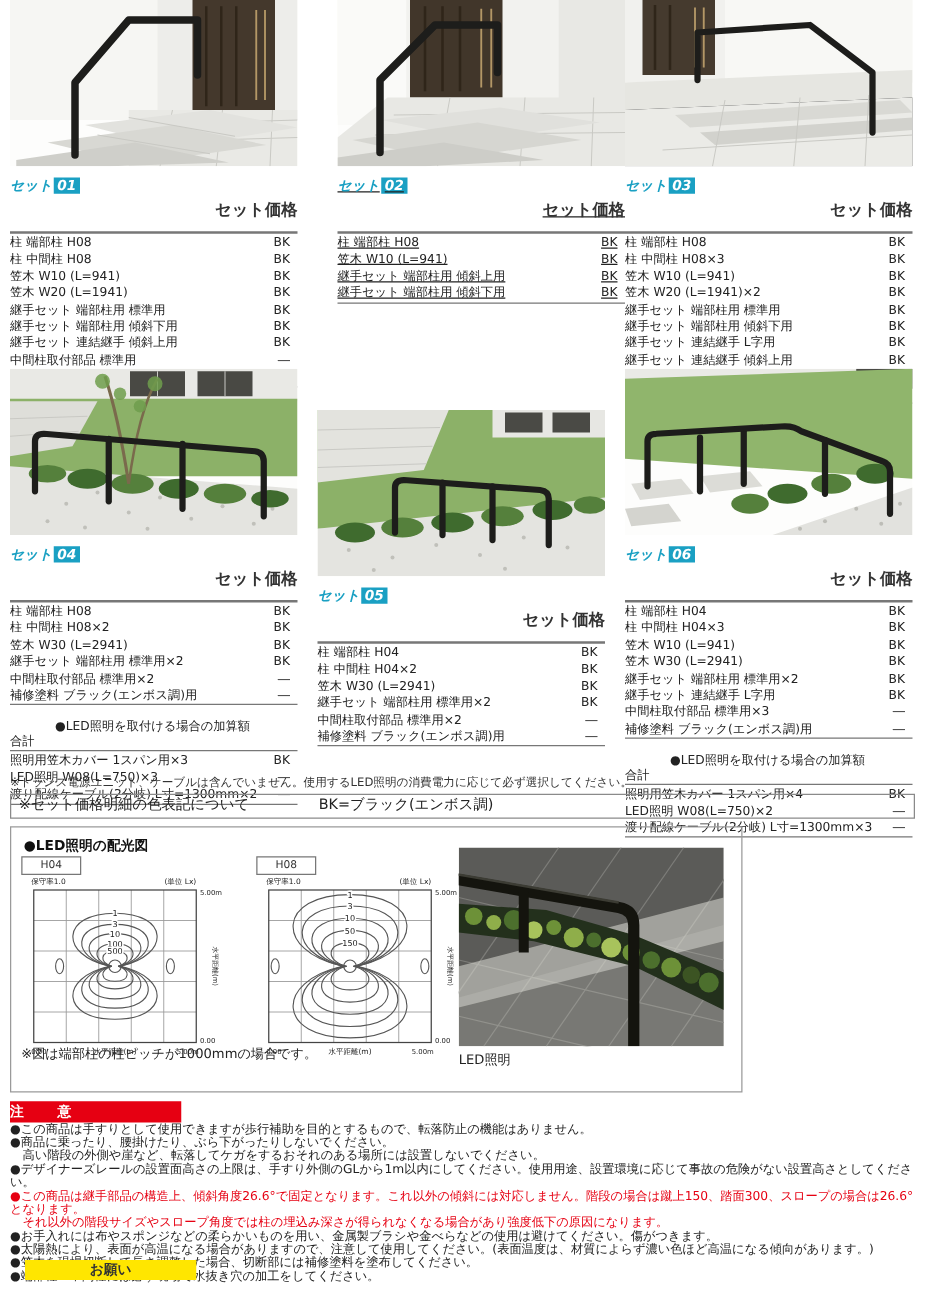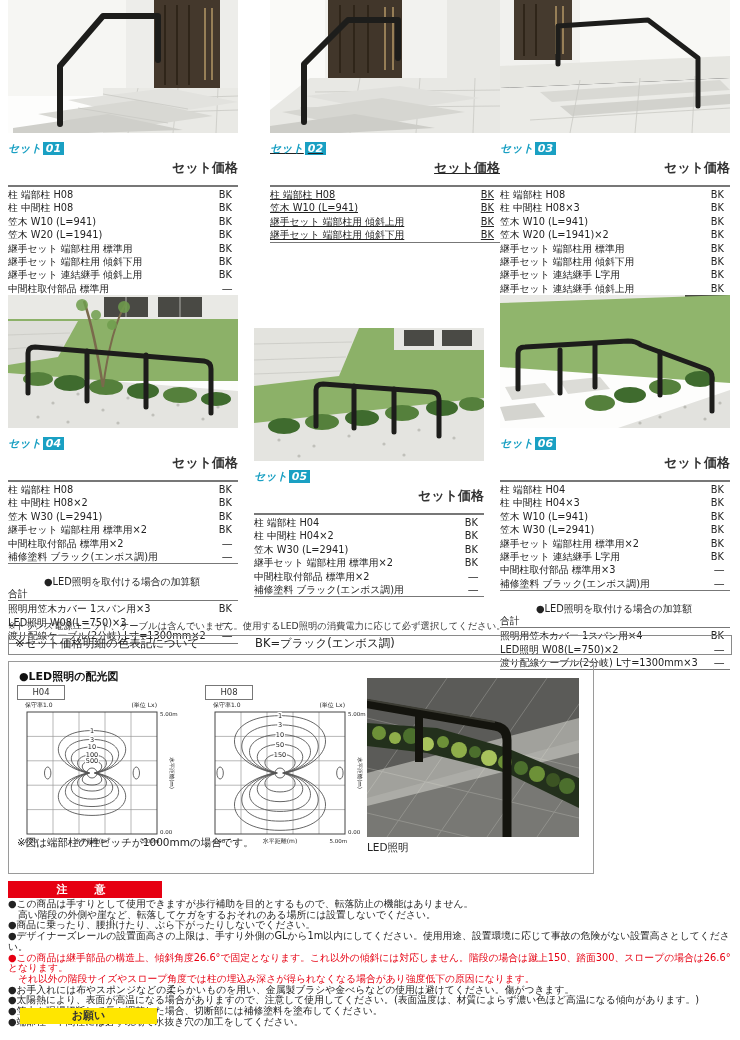--- a/index.html
+++ b/index.html
@@ -25,22 +25,22 @@
   .colorbox .cl{margin-left:6px;width:240px;}
   .ledbox{position:absolute;left:8px;top:661px;width:584px;height:211px;border:1px solid #9a9a9a;}
   .ledbox-title{position:absolute;left:10px;top:7px;font-size:11px;font-weight:bold;color:#111;}
   .htag{position:absolute;width:46px;height:13px;border:1px solid #777;font-size:8.5px;color:#333;
         text-align:center;line-height:13px;background:#fff;}
   .contour{position:absolute;top:36px;}
   .led-caption1{position:absolute;left:8px;top:174px;font-size:10.5px;color:#222;}
   .led-caption2{position:absolute;left:19px;top:189px;font-size:10.5px;color:#222;}
   .ledphoto{position:absolute;left:358px;top:16px;width:212px;height:159px;display:block;}
   .ledphoto-caption{position:absolute;left:358px;top:179px;font-size:10.5px;color:#222;}
-  .caution-header{position:absolute;left:8px;top:881px;width:154px;height:17px;background:#e60012;
-                  color:#fff;font-weight:bold;font-size:11px;text-align:center;line-height:17px;letter-spacing:8px;}
+  .caution-header{position:absolute;left:8px;top:881px;width:137px;height:17px;background:#e60012;
+                  color:#fff;font-weight:bold;font-size:11px;text-align:left;line-height:17px;letter-spacing:8px;}
   .caution-lines{position:absolute;left:8px;top:899px;width:730px;font-size:9.8px;line-height:10.7px;color:#222;}
   .cline.red{color:#e60012;}
   .cline.ind{padding-left:10px;}
   .request-header{position:absolute;left:20px;top:1008px;width:137px;height:16px;background:#ffe600;
                   color:#333;font-weight:bold;font-size:11px;text-align:center;line-height:16px;}
   .request-lines{position:absolute;left:8px;top:1027px;width:730px;font-size:9.8px;line-height:11px;color:#222;}
   .tl{stroke:#c9c9c4;stroke-width:0.8;}
   .rail{stroke:#1d1d1b;stroke-width:6;fill:none;stroke-linejoin:round;stroke-linecap:round;}
   .rail-thin{stroke:#1d1d1b;stroke-width:5;fill:none;stroke-linejoin:round;stroke-linecap:round;}
   .doorline{stroke:#2f2519;stroke-width:2;}
@@ -598,22 +598,22 @@
       <path d="M-4 25 L128 48 Q140 50 140 62 L140 159" stroke="#14140e" stroke-width="9" fill="none" stroke-linejoin="round"></path>
       <path d="M52 36 L52 84" stroke="#14140e" stroke-width="8" fill="none"></path>
       <line x1="-4" y1="21" x2="128" y2="44" stroke="#3c3c34" stroke-width="2"></line>
     </svg>
     <div class="ledphoto-caption">LED照明</div>
   </div>
 
   <div class="caution-header">注　意</div>
   <div class="caution-lines">
       <div class="cline">●この商品は手すりとして使用できますが歩行補助を目的とするもので、転落防止の機能はありません。</div>
+      <div class="cline">●商品に乗ったり、腰掛けたり、ぶら下がったりしないでください。</div>
       <div class="cline ind">高い階段の外側や崖など、転落してケガをするおそれのある場所には設置しないでください。</div>
-      <div class="cline">●商品に乗ったり、腰掛けたり、ぶら下がったりしないでください。</div>
       <div class="cline">●デザイナーズレールの設置面高さの上限は、手すり外側のGLから1m以内にしてください。使用用途、設置環境に応じて事故の危険がない設置高さとしてください。</div>
       <div class="cline red">●この商品は継手部品の構造上、傾斜角度26.6°で固定となります。これ以外の傾斜には対応しません。階段の場合は蹴上150、踏面300、スロープの場合は26.6°となります。</div>
       <div class="cline red ind">それ以外の階段サイズやスロープ角度では柱の埋込み深さが得られなくなる場合があり強度低下の原因になります。</div>
       <div class="cline">●お手入れには布やスポンジなどの柔らかいものを用い、金属製ブラシや金べらなどの使用は避けてください。傷がつきます。</div>
       <div class="cline">●太陽熱により、表面が高温になる場合がありますので、注意して使用してください。(表面温度は、材質によらず濃い色ほど高温になる傾向があります。)</div>
       <div class="cline">●笠木を現場切断して長さ調整した場合、切断部には補修塗料を塗布してください。</div>
       <div class="cline">●端部柱・中間柱には必ず現場で水抜き穴の加工をしてください。</div>
     </div>
 
   <div class="request-header">お願い</div>

